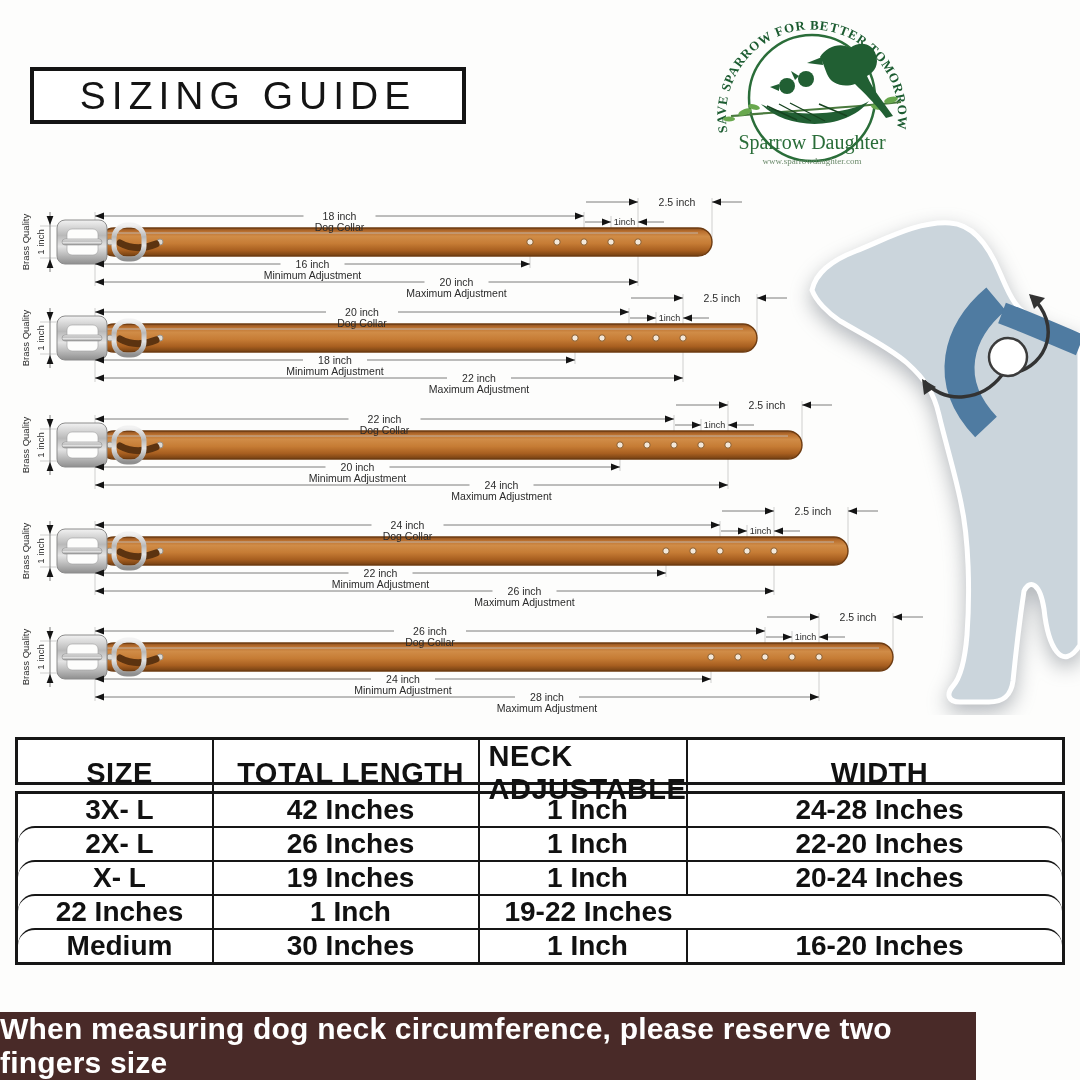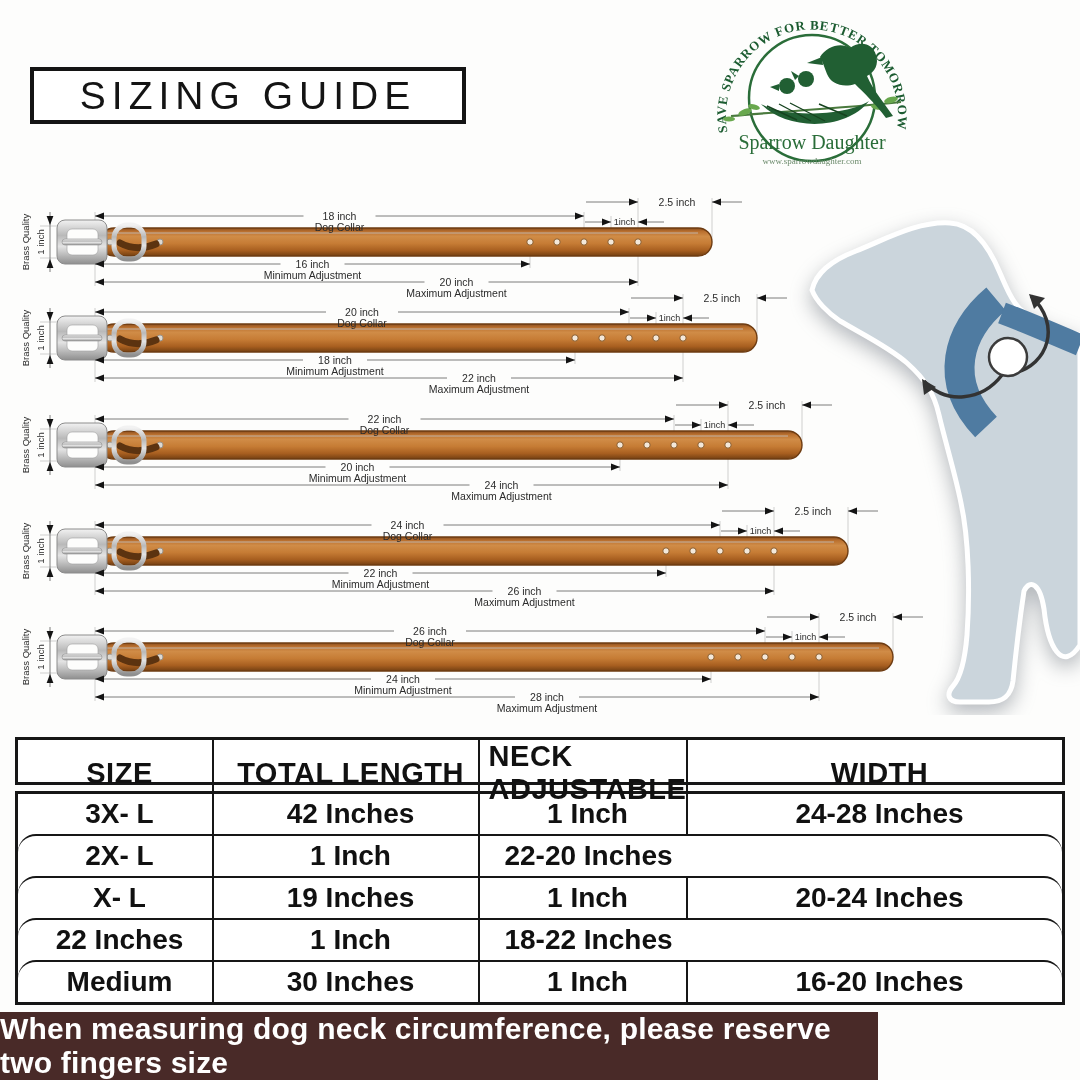--- a/index.html
+++ b/index.html
@@ -24,32 +24,32 @@
   .dim{stroke:#6e6e6e;stroke-width:0.9;}
   .guide{stroke:#c3c3c3;stroke-width:0.8;}
   .arrowhead{fill:#141414;}
   .dog{position:absolute;left:790px;top:195px;}
   .dog-body-shape{filter:drop-shadow(0 8px 10px rgba(90,100,110,.45));}
   
   .size-table{position:absolute;left:15px;top:737px;width:1050px;}
   .t-box{border:3px solid #161616;background:#fff;box-sizing:border-box;}
   .t-head{display:grid;grid-template-columns:196px 266px 208px 1fr;height:48px;}
   .t-body{margin-top:6px;}
-  .t-row{display:grid;grid-template-columns:196px 266px 208px 1fr;height:40px;}
+  .t-row{display:grid;grid-template-columns:196px 266px 208px 1fr;height:32px;}
   .t-row + .t-row{border-top:2px solid #161616;border-radius:18px;}
   .t-cell{
     display:flex;align-items:center;justify-content:center;
     color:#111;box-sizing:border-box;padding-left:9px;
   }
   .t-cell:not(:last-child){border-right:2px solid #161616;}
   .t-head .t-cell{font-size:29px;font-weight:700;letter-spacing:.5px;}
   .t-body .t-cell{font-size:28px;font-weight:700;}
   
   .footer-bar{
-    position:absolute;left:0;top:1012px;width:878px;height:68px;background:#492a28;
+    position:absolute;left:0;top:1012px;width:976px;height:68px;background:#492a28;
     display:flex;align-items:center;justify-content:center;
   }
   .footer-bar p{margin:0;color:#fff;font-size:30px;font-weight:700;letter-spacing:.2px;}
 </style>
 </head>
 <body>
 
 <div class="title-box">
   <h1>SIZING GUIDE</h1>
 </div>
@@ -418,33 +418,34 @@
     </div>
   <div class="t-box t-body" id="table-body">
       <div class="t-row">
         <div class="t-cell">3X- L</div>
         <div class="t-cell">42 Inches</div>
         <div class="t-cell">1 Inch</div>
         <div class="t-cell">24-28 Inches</div>
       </div>
       <div class="t-row">
         <div class="t-cell">2X- L</div>
+        <div class="t-cell">26 Inches</div>
         <div class="t-cell">1 Inch</div>
         <div class="t-cell">22-20 Inches</div>
       </div>
       <div class="t-row">
         <div class="t-cell">X- L</div>
         <div class="t-cell">19 Inches</div>
         <div class="t-cell">1 Inch</div>
         <div class="t-cell">20-24 Inches</div>
       </div>
       <div class="t-row">
         <div class="t-cell">22 Inches</div>
         <div class="t-cell">1 Inch</div>
-        <div class="t-cell">18-22 Inches</div>
+        <div class="t-cell">19-22 Inches</div>
       </div>
       <div class="t-row">
         <div class="t-cell">Medium</div>
         <div class="t-cell">30 Inches</div>
         <div class="t-cell">1 Inch</div>
         <div class="t-cell">16-20 Inches</div>
       </div>
     </div>
 </div>
 

